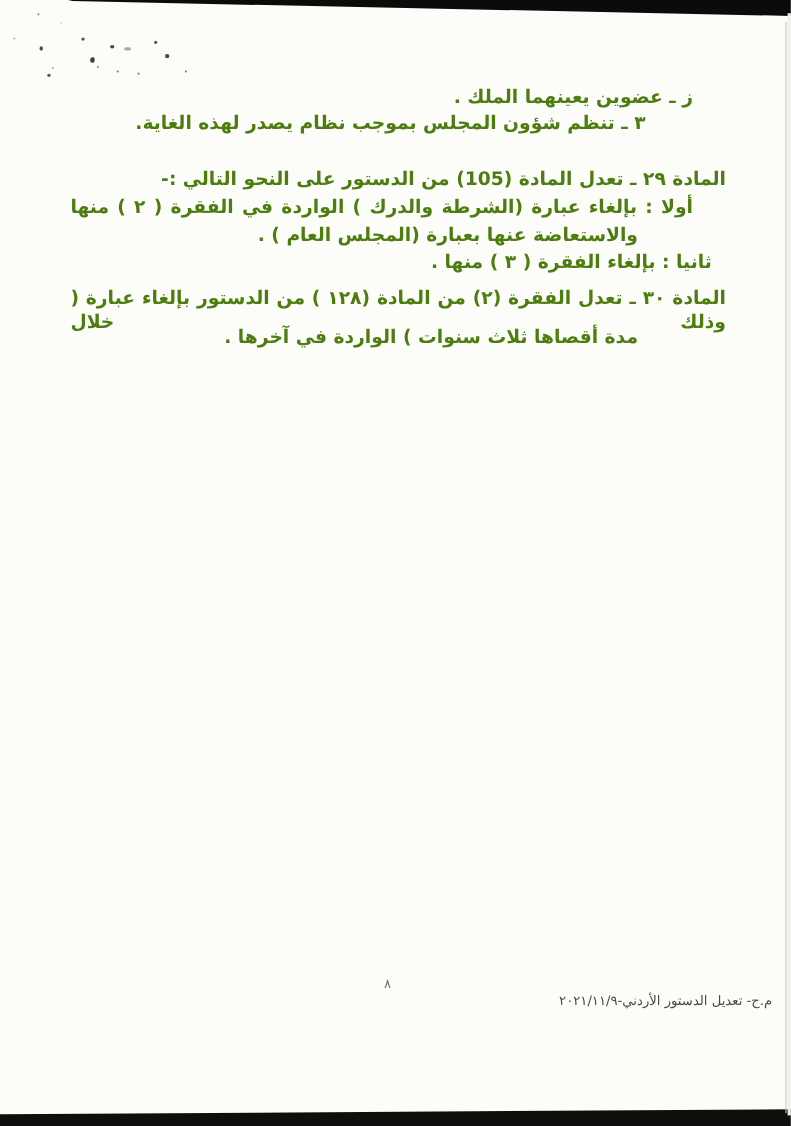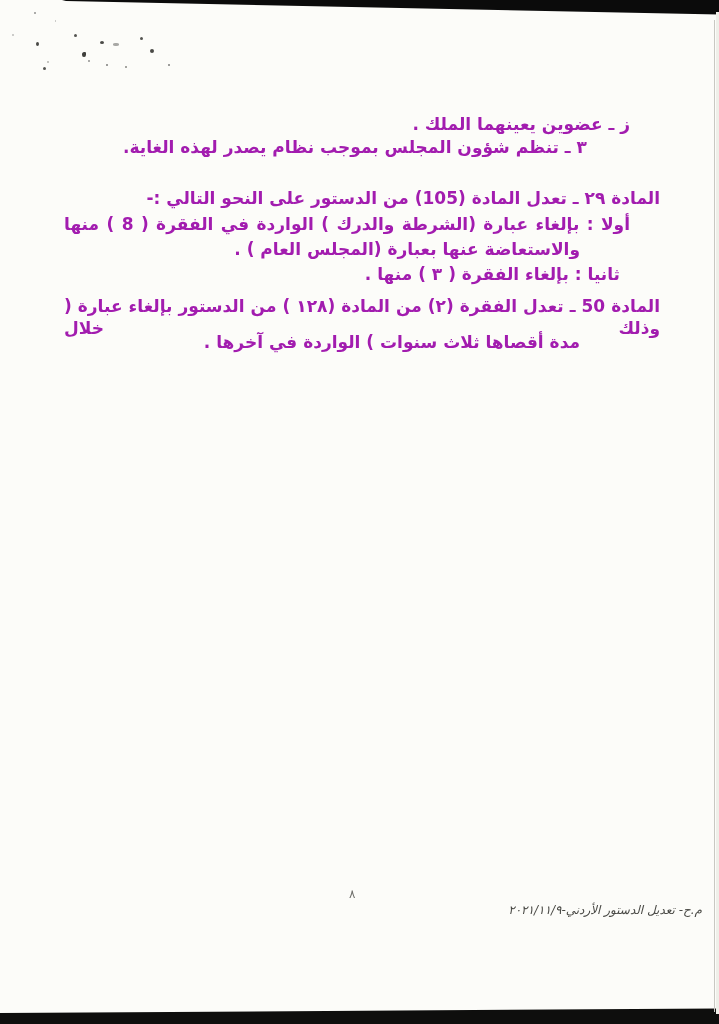--- a/index.html
+++ b/index.html
@@ -9,45 +9,43 @@
     font-family:"DejaVu Sans",sans-serif;
   }
   .artifact-svg{position:absolute;top:0;left:0;pointer-events:none;}
   .edge-shade{position:absolute;left:716px;top:12px;width:3px;height:1002px;background:#efefe9;}
   .edge-line{position:absolute;left:714px;top:20px;width:1px;height:992px;background:#c8c8c2;}
   .speck{position:absolute;background:#2a2a27;border-radius:50%;}
 
   .txt{
     position:absolute;direction:rtl;unicode-bidi:plaintext;
     font-weight:bold;font-size:17px;line-height:22px;
-    color:#a21caf;white-space:nowrap;
+    color:#4d7c0f;white-space:nowrap;
     font-family:"DejaVu Sans",sans-serif;
-    margin-top:35px;
   }
   .just{
     white-space:normal;text-align:justify;text-align-last:justify;
   }
   #intro-1{top:78px;right:89px;}
   #intro-2{top:101px;right:132px;text-align:center;}
   #a29-l1{top:152px;right:59px;}
   #a29-l2{top:178px;right:89px;width:566px;}
   #a29-l3{top:203px;right:139px;}
-  #a29-l4{top:228px;right:99px;}
+  #a29-l4{top:228px;right:72px;}
   #a30-l1{top:260px;right:59px;width:596px;}
   #a30-l2{top:296px;right:139px;}
 
   .page-number{
     position:absolute;top:887px;left:349px;
     font-size:12px;color:#6e6e6a;font-family:"DejaVu Sans",sans-serif;
   }
   .footer-note{
     position:absolute;top:903px;right:17px;direction:rtl;unicode-bidi:plaintext;
     font-size:12px;color:#4a4a46;letter-spacing:0;
     font-family:"DejaVu Sans",sans-serif;
-    font-style:italic;
   }
 </style>
 </head>
 <body>
 
 <svg class="artifact-svg" width="719" height="1024" viewBox="0 0 719 1024" aria-hidden="true">
   <polygon points="62,0 719,0 719,14.5 66,1" fill="#0b0b0b"></polygon>
   <polygon points="0,1013 719,1008.5 719,1024 0,1024" fill="#0e0e0d"></polygon>
 </svg>
 
@@ -70,22 +68,22 @@
   <div class="speck" style="left:43px;top:67px;width:3px;height:3px;opacity:.8"></div>
   <div class="speck" style="left:106px;top:64px;width:2px;height:2px;opacity:.6"></div>
   <div class="speck" style="left:125px;top:66px;width:2px;height:2px;opacity:.55"></div>
   <div class="speck" style="left:168px;top:64px;width:2px;height:2px;opacity:.6"></div>
 </div>
 
 <div class="txt" id="intro-1">ز ـ عضوين يعينهما الملك .</div>
 <div class="txt" id="intro-2">٣ ـ تنظم شؤون المجلس بموجب نظام يصدر لهذه الغاية.</div>
 
 <div class="txt" id="a29-l1">المادة ٢٩ ـ تعدل المادة (105) من الدستور على النحو التالي :-</div>
-<div class="txt just" id="a29-l2">أولا : بإلغاء عبارة (الشرطة والدرك ) الواردة في الفقرة ( 8 ) منها</div>
+<div class="txt just" id="a29-l2">أولا : بإلغاء عبارة (الشرطة والدرك ) الواردة في الفقرة ( ٢ ) منها</div>
 <div class="txt" id="a29-l3">والاستعاضة عنها بعبارة (المجلس العام ) .</div>
 <div class="txt" id="a29-l4">ثانيا : بإلغاء الفقرة ( ٣ ) منها .</div>
 
-<div class="txt just" id="a30-l1">المادة 50 ـ تعدل الفقرة (٢) من المادة (١٢٨ ) من الدستور بإلغاء عبارة ( وذلك خلال</div>
+<div class="txt just" id="a30-l1">المادة ٣٠ ـ تعدل الفقرة (٢) من المادة (١٢٨ ) من الدستور بإلغاء عبارة ( وذلك خلال</div>
 <div class="txt" id="a30-l2">مدة أقصاها ثلاث سنوات ) الواردة في آخرها .</div>
 
 <div class="page-number">٨</div>
 
 <div class="footer-note">م.ح- تعديل الدستور الأردني-٢٠٢١/١١/٩</div>
 
 </body></html>

